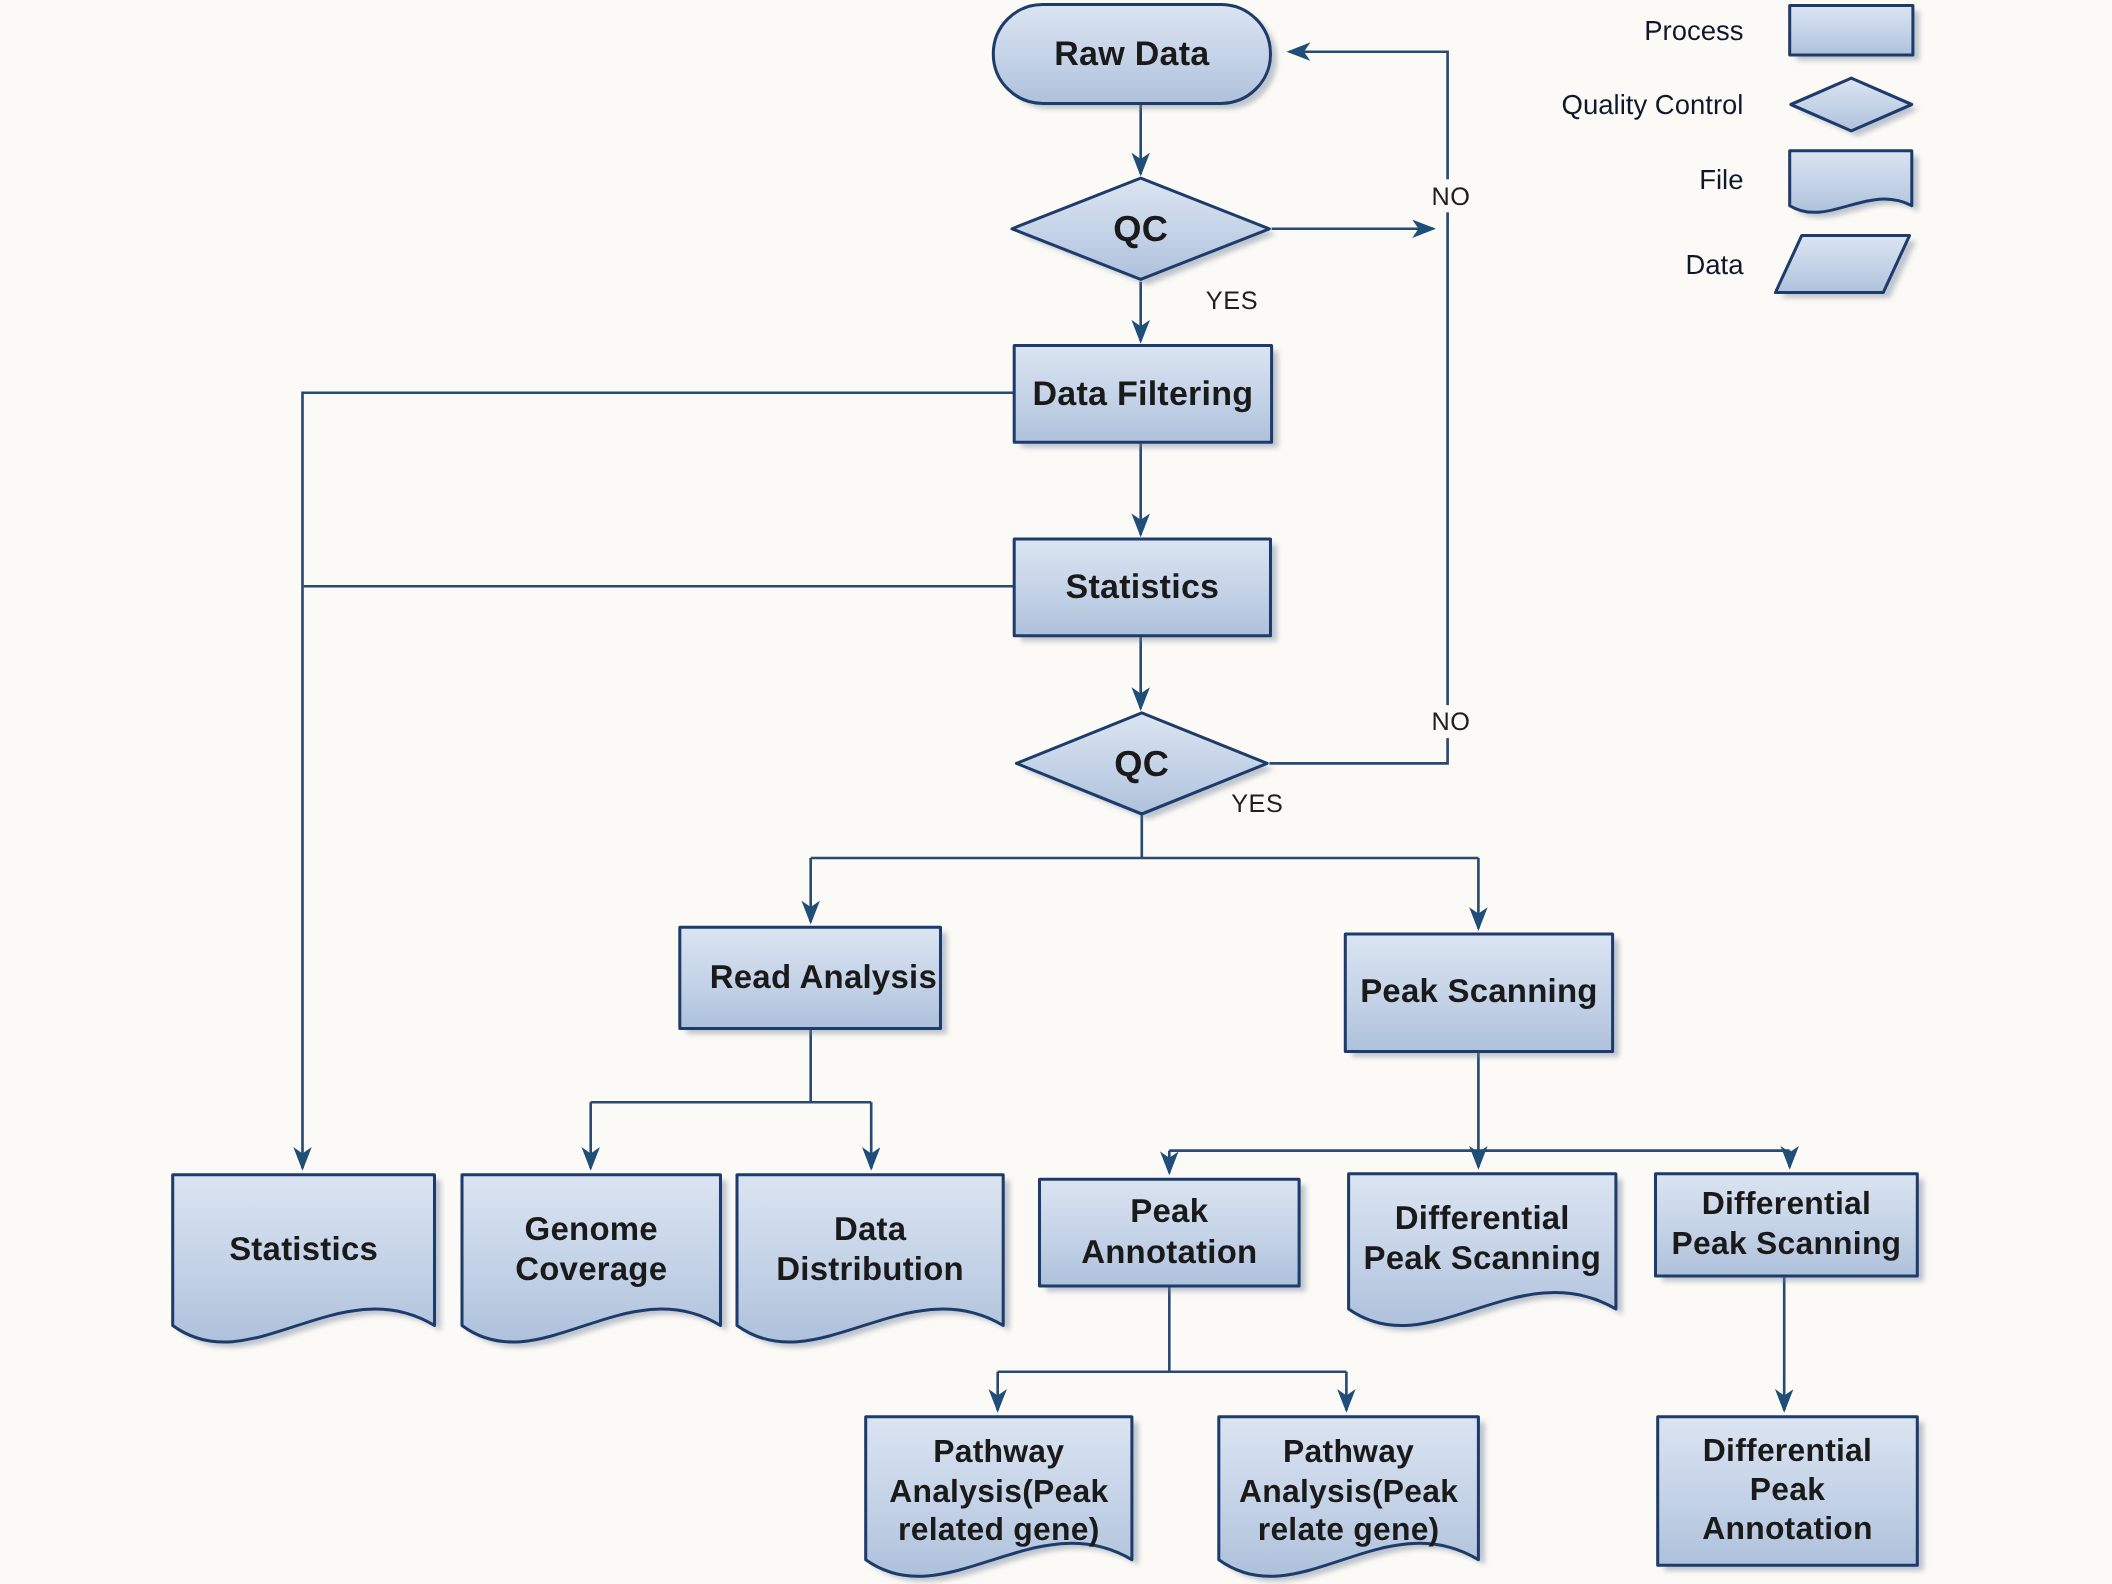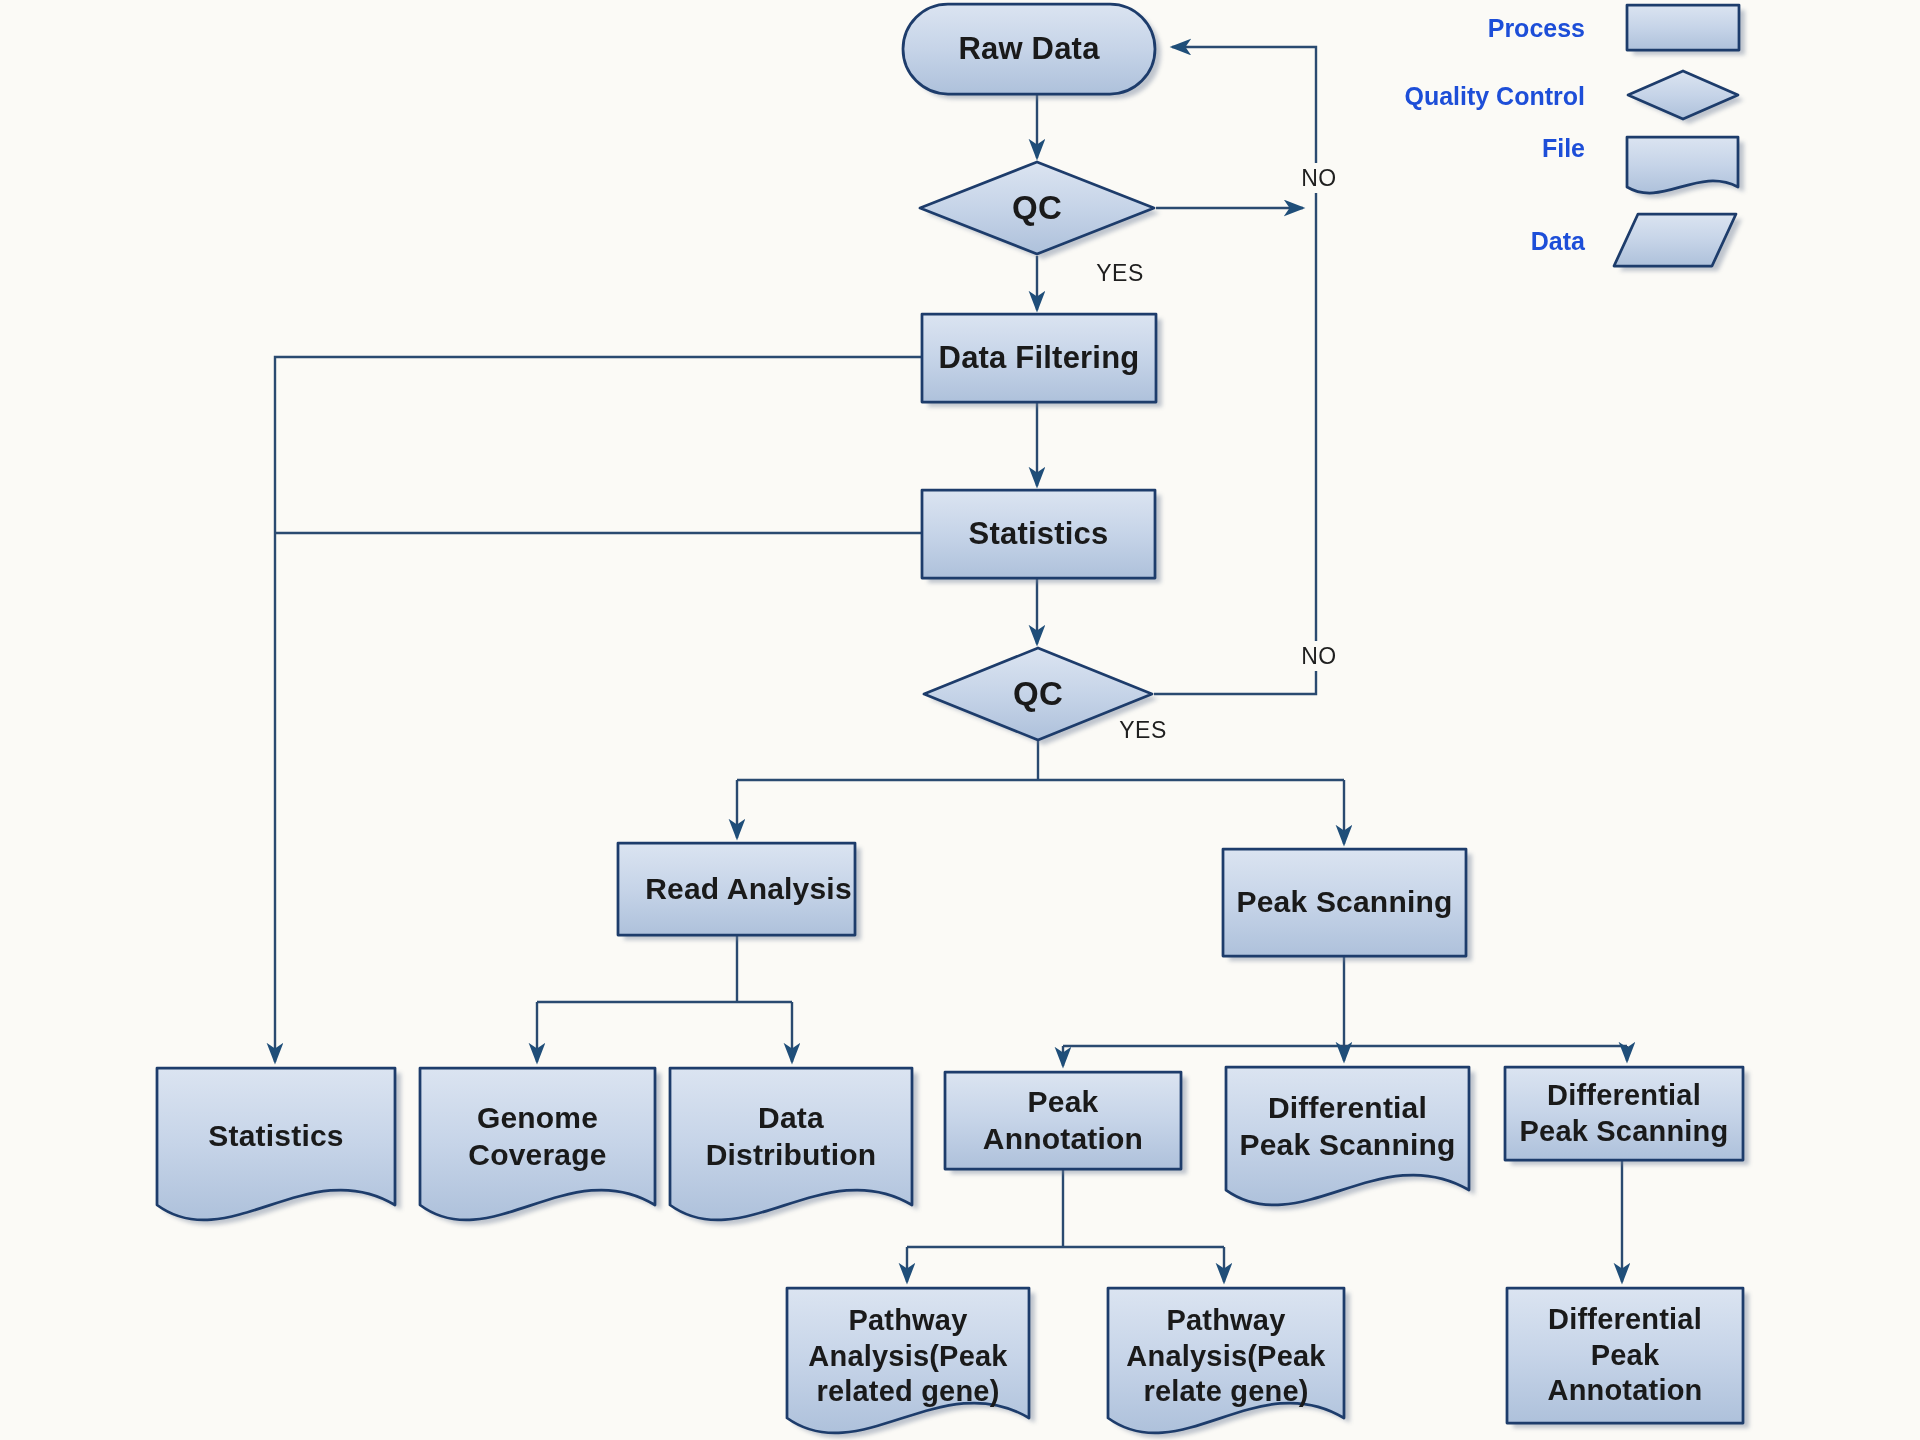--- a/index.html
+++ b/index.html
@@ -62,22 +62,22 @@
     letter-spacing: 0.5px;
   }
   .edge-label.on-line { background: #fbfaf6; padding: 0 3px; margin-top: 16px; }
   .legend-label {
     position: absolute;
     display: flex;
     align-items: center;
     justify-content: flex-end;
     text-align: right;
     font-size: 25px;
-    font-weight: 700;
-    color: #1d4ed8;
+    font-weight: 400;
+    color: #0f172a;
   }
 </style>
 </head>
 <body>
 
 <div class="canvas">
 
   <svg class="wires-layer" width="1920" height="1440" viewBox="0 0 1920 1440">
     <defs>
       <linearGradient id="nodeGrad" x1="0" y1="0" x2="0" y2="1">
@@ -265,17 +265,17 @@
   <div class="edge-label on-line" style="left:1292px;top:147px;width:48px;height:30px;">NO</div>
 
   <div class="edge-label" style="left:1108px;top:715px;width:70px;height:30px;">YES</div>
 
   <div class="edge-label on-line" style="left:1292px;top:625px;width:48px;height:30px;">NO</div>
 
   <div class="legend-label" style="left:1350px;top:13px;width:235px;height:30px;">Process</div>
 
   <div class="legend-label" style="left:1350px;top:81px;width:235px;height:30px;">Quality Control</div>
 
-  <div class="legend-label" style="left:1350px;top:133px;width:235px;height:30px;">File</div>
+  <div class="legend-label" style="left:1350px;top:149px;width:235px;height:30px;">File</div>
 
   <div class="legend-label" style="left:1350px;top:226px;width:235px;height:30px;">Data</div>
 
 </div>
 
 </body></html>

